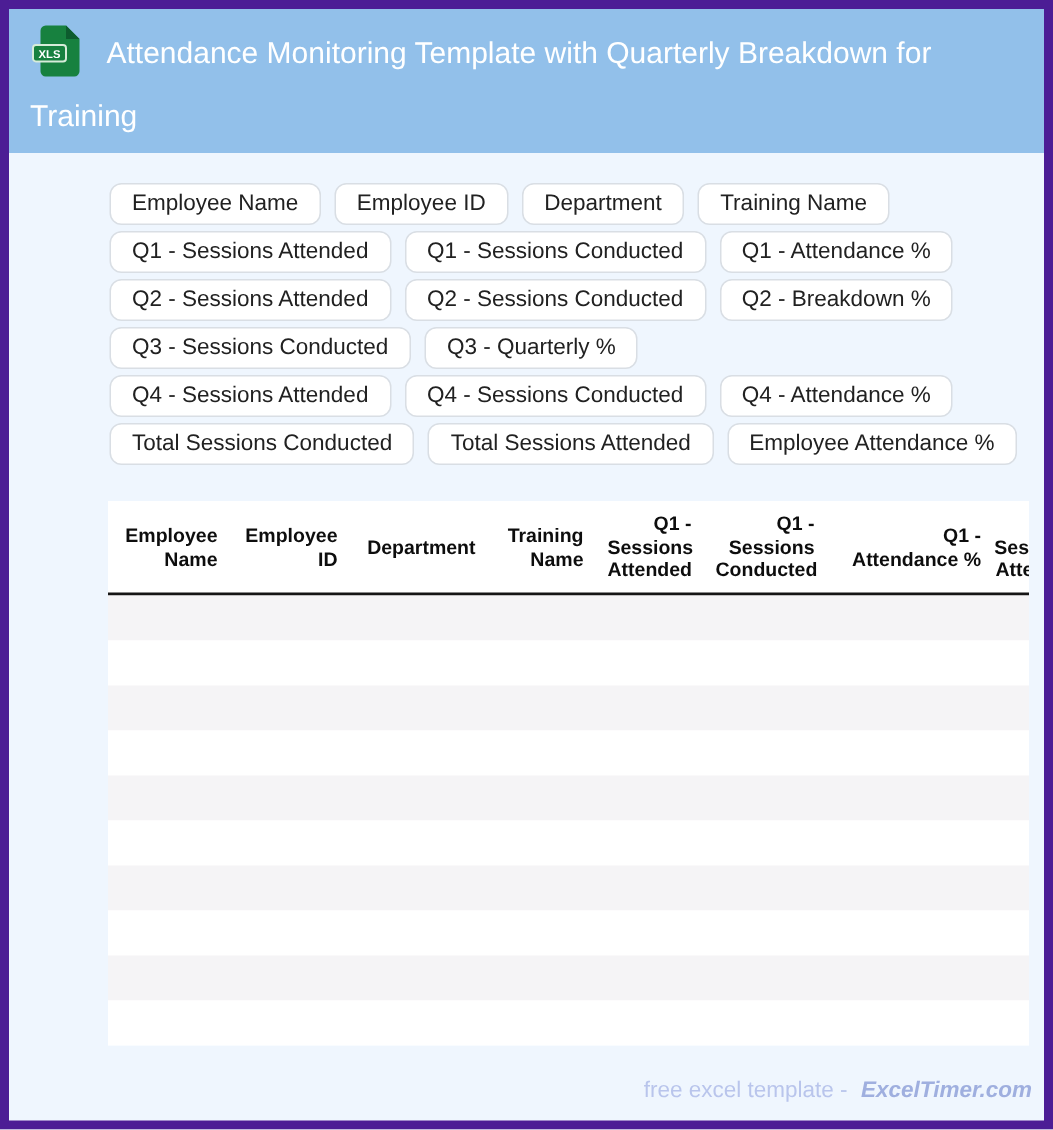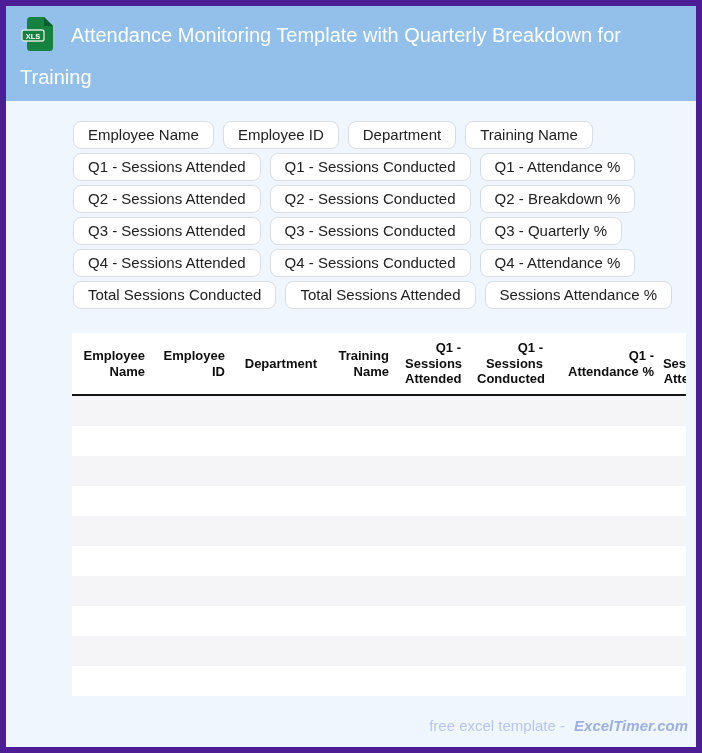--- a/index.html
+++ b/index.html
@@ -62,33 +62,32 @@
         <span class="chip">Q1 - Sessions Attended</span>
         <span class="chip">Q1 - Sessions Conducted</span>
         <span class="chip">Q1 - Attendance %</span>
       </div>
       <div class="chip-row">
         <span class="chip">Q2 - Sessions Attended</span>
         <span class="chip">Q2 - Sessions Conducted</span>
         <span class="chip">Q2 - Breakdown %</span>
       </div>
       <div class="chip-row">
-        <span class="chip">Q3 - Sessions Attended</span>
         <span class="chip">Q3 - Sessions Conducted</span>
         <span class="chip">Q3 - Quarterly %</span>
       </div>
       <div class="chip-row">
         <span class="chip">Q4 - Sessions Attended</span>
         <span class="chip">Q4 - Sessions Conducted</span>
         <span class="chip">Q4 - Attendance %</span>
       </div>
       <div class="chip-row">
         <span class="chip">Total Sessions Conducted</span>
         <span class="chip">Total Sessions Attended</span>
-        <span class="chip">Sessions Attendance %</span>
+        <span class="chip">Employee Attendance %</span>
       </div>
     </div>
 
     <div class="table-clip">
       <div class="thead">
         <div class="th c1">Employee Name</div>
         <div class="th c2">Employee ID</div>
         <div class="th c3">Department</div>
         <div class="th c4">Training Name</div>
         <div class="th c5">Q1 - Sessions Attended</div>

